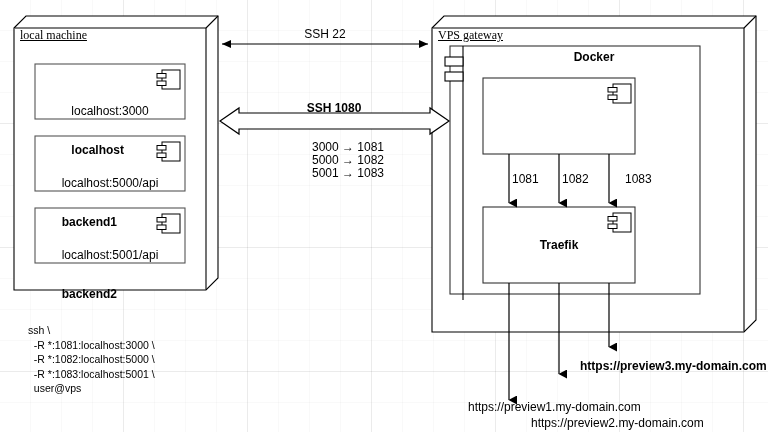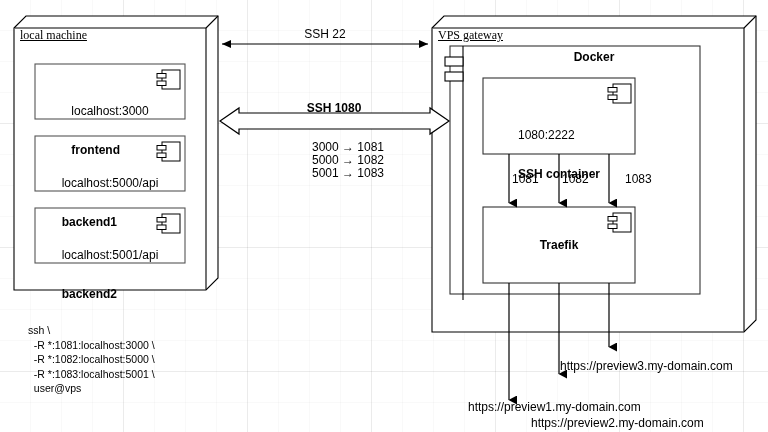--- a/index.html
+++ b/index.html
@@ -165,21 +165,21 @@
 
     <line x1="509" y1="283" x2="509" y2="400" stroke="#000000" stroke-width="1.2" marker-end="url(#arrDown)"></line>
     <line x1="559" y1="283" x2="559" y2="374" stroke="#000000" stroke-width="1.2" marker-end="url(#arrDown)"></line>
     <line x1="609" y1="283" x2="609" y2="347" stroke="#000000" stroke-width="1.2" marker-end="url(#arrDown)"></line>
   </svg>
 
   <div class="node-title" style="left:20px; top:28px;">local machine</div>
 
   <div class="cmpbox-text" style="left:110px; top:79px;">
     <span class="l1">localhost:3000</span>
-    <span class="l2">frontend</span>
+    <span class="l2">localhost</span>
   </div>
 
   <div class="cmpbox-text" style="left:110px; top:151px;">
     <span class="l1">localhost:5000/api</span>
     <span class="l2">backend1</span>
   </div>
 
   <div class="cmpbox-text" style="left:110px; top:223px;">
     <span class="l1">localhost:5001/api</span>
     <span class="l2">backend2</span>
@@ -196,28 +196,24 @@
   <div class="lbl ctr bold" style="left:334px; top:102px;">SSH 1080</div>
 
   <div class="lbl ctr" style="left:348px; top:141px;">3000 → 1081
 5000 → 1082
 5001 → 1083</div>
 
   <div class="node-title" style="left:438px; top:28px;">VPS gateway</div>
 
   <div class="lbl ctr bold" style="left:594px; top:51px;">Docker</div>
 
-  <div class="cmpbox-text" style="left:559px; top:103px;">
-    <span class="l1">1080:2222</span>
-    <span class="l2">SSH container</span>
-  </div>
 
   <div class="lbl ctr bold" style="left:559px; top:239px;">Traefik</div>
 
   <div class="lbl" style="left:512px; top:173px;">1081</div>
   <div class="lbl" style="left:562px; top:173px;text-align:center;">1082</div>
   <div class="lbl" style="left:612px; top:173px;margin-left:13px;">1083</div>
 
   <div class="lbl" style="left:468px; top:401px;">https://preview1.my-domain.com</div>
   <div class="lbl" style="left:531px; top:381px;margin-top:36px;">https://preview2.my-domain.com</div>
-  <div class="lbl" style="left:560px; top:360px;">https://preview3.my-domain.com</div>
+  <div class="lbl" style="left:580px; top:360px;font-weight:bold;">https://preview3.my-domain.com</div>
 
 </div>
 
 </body></html>

